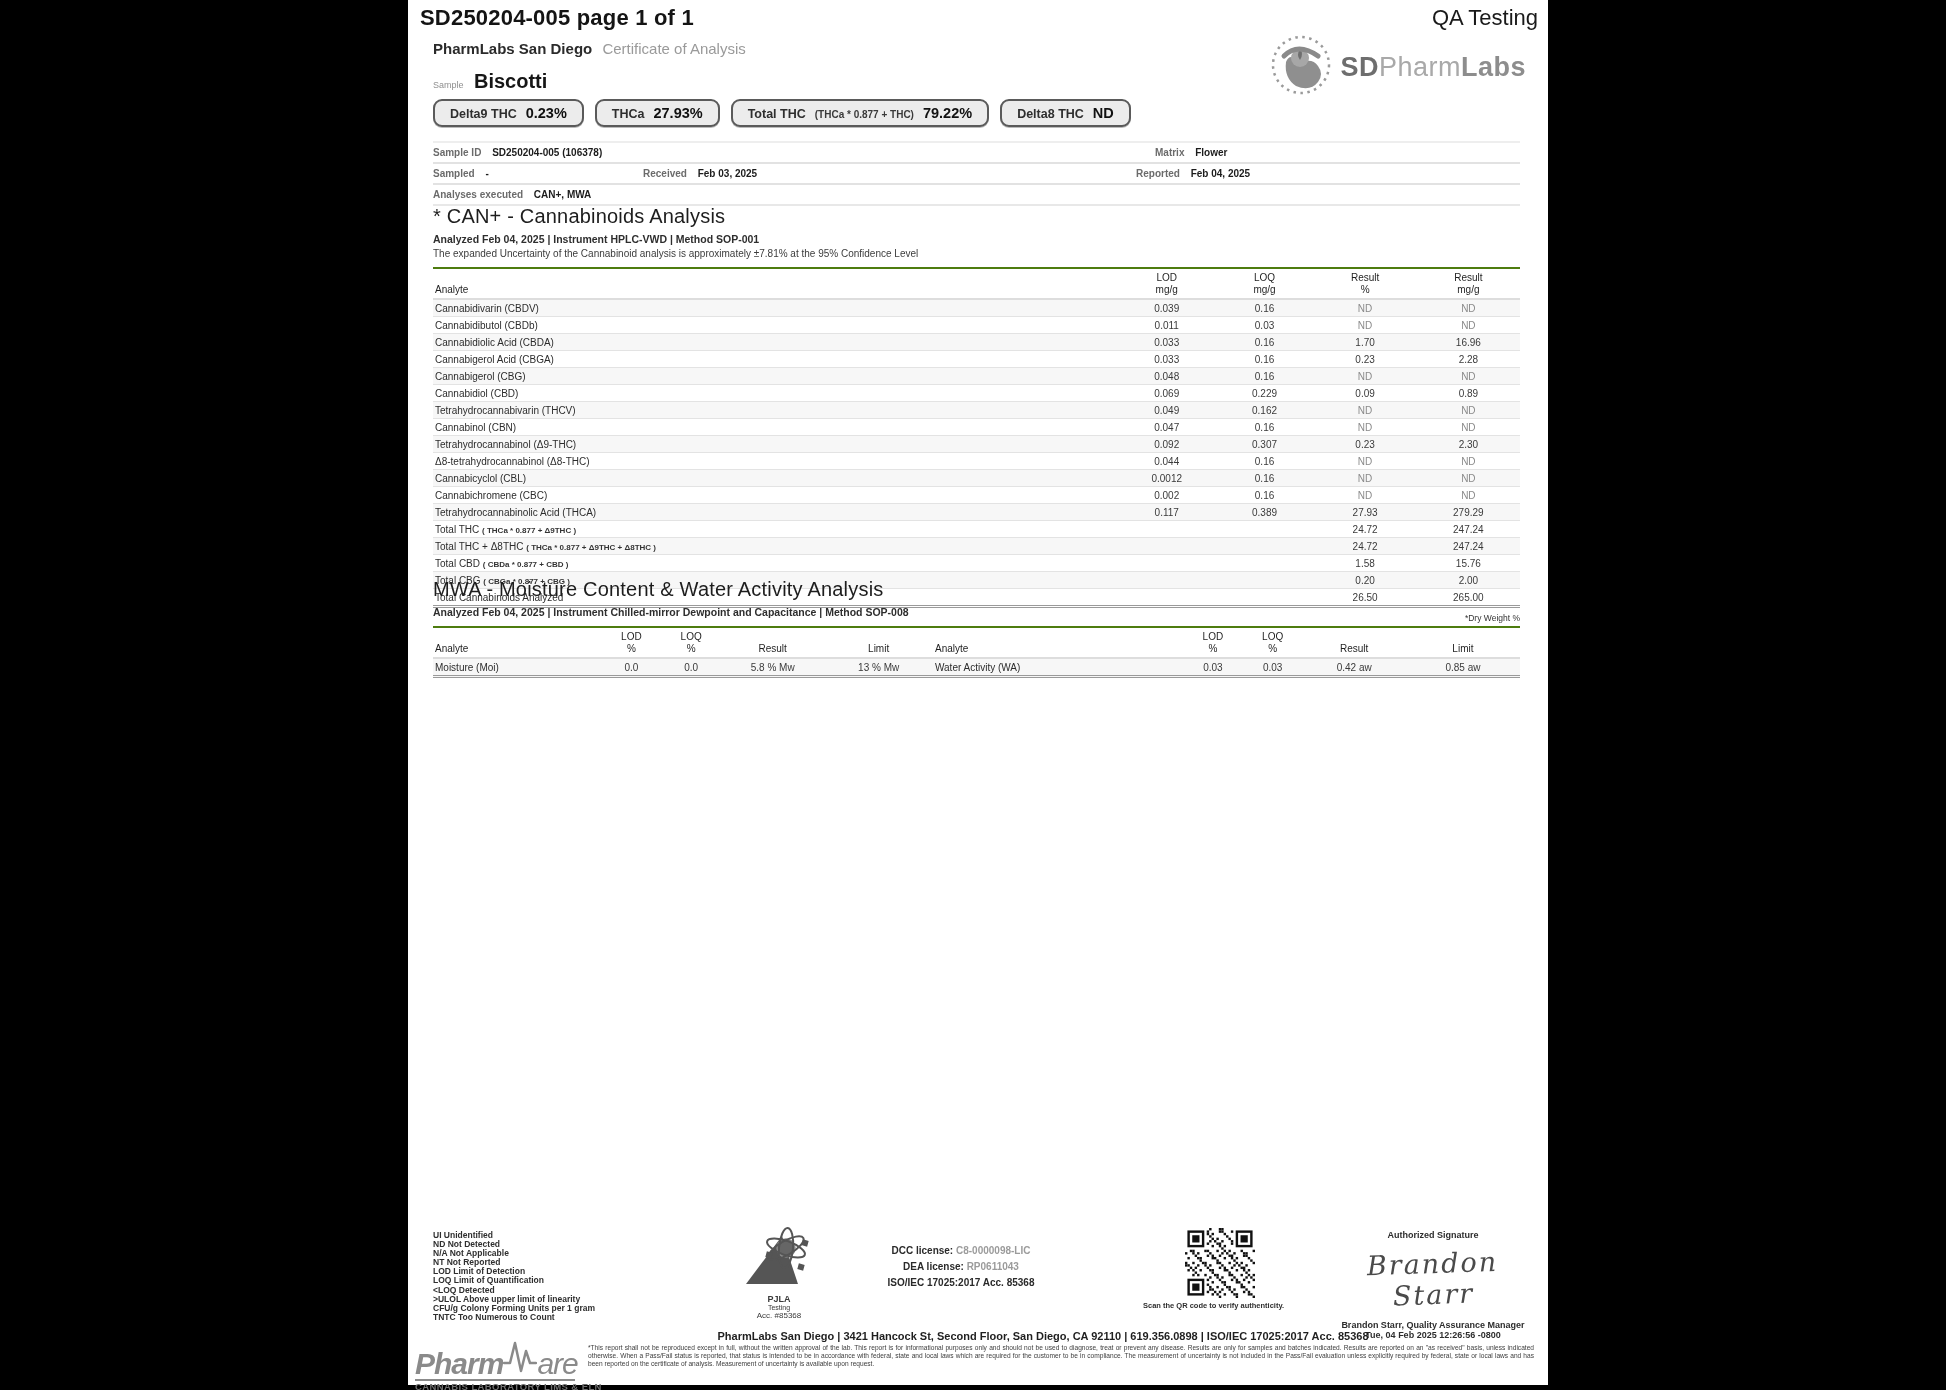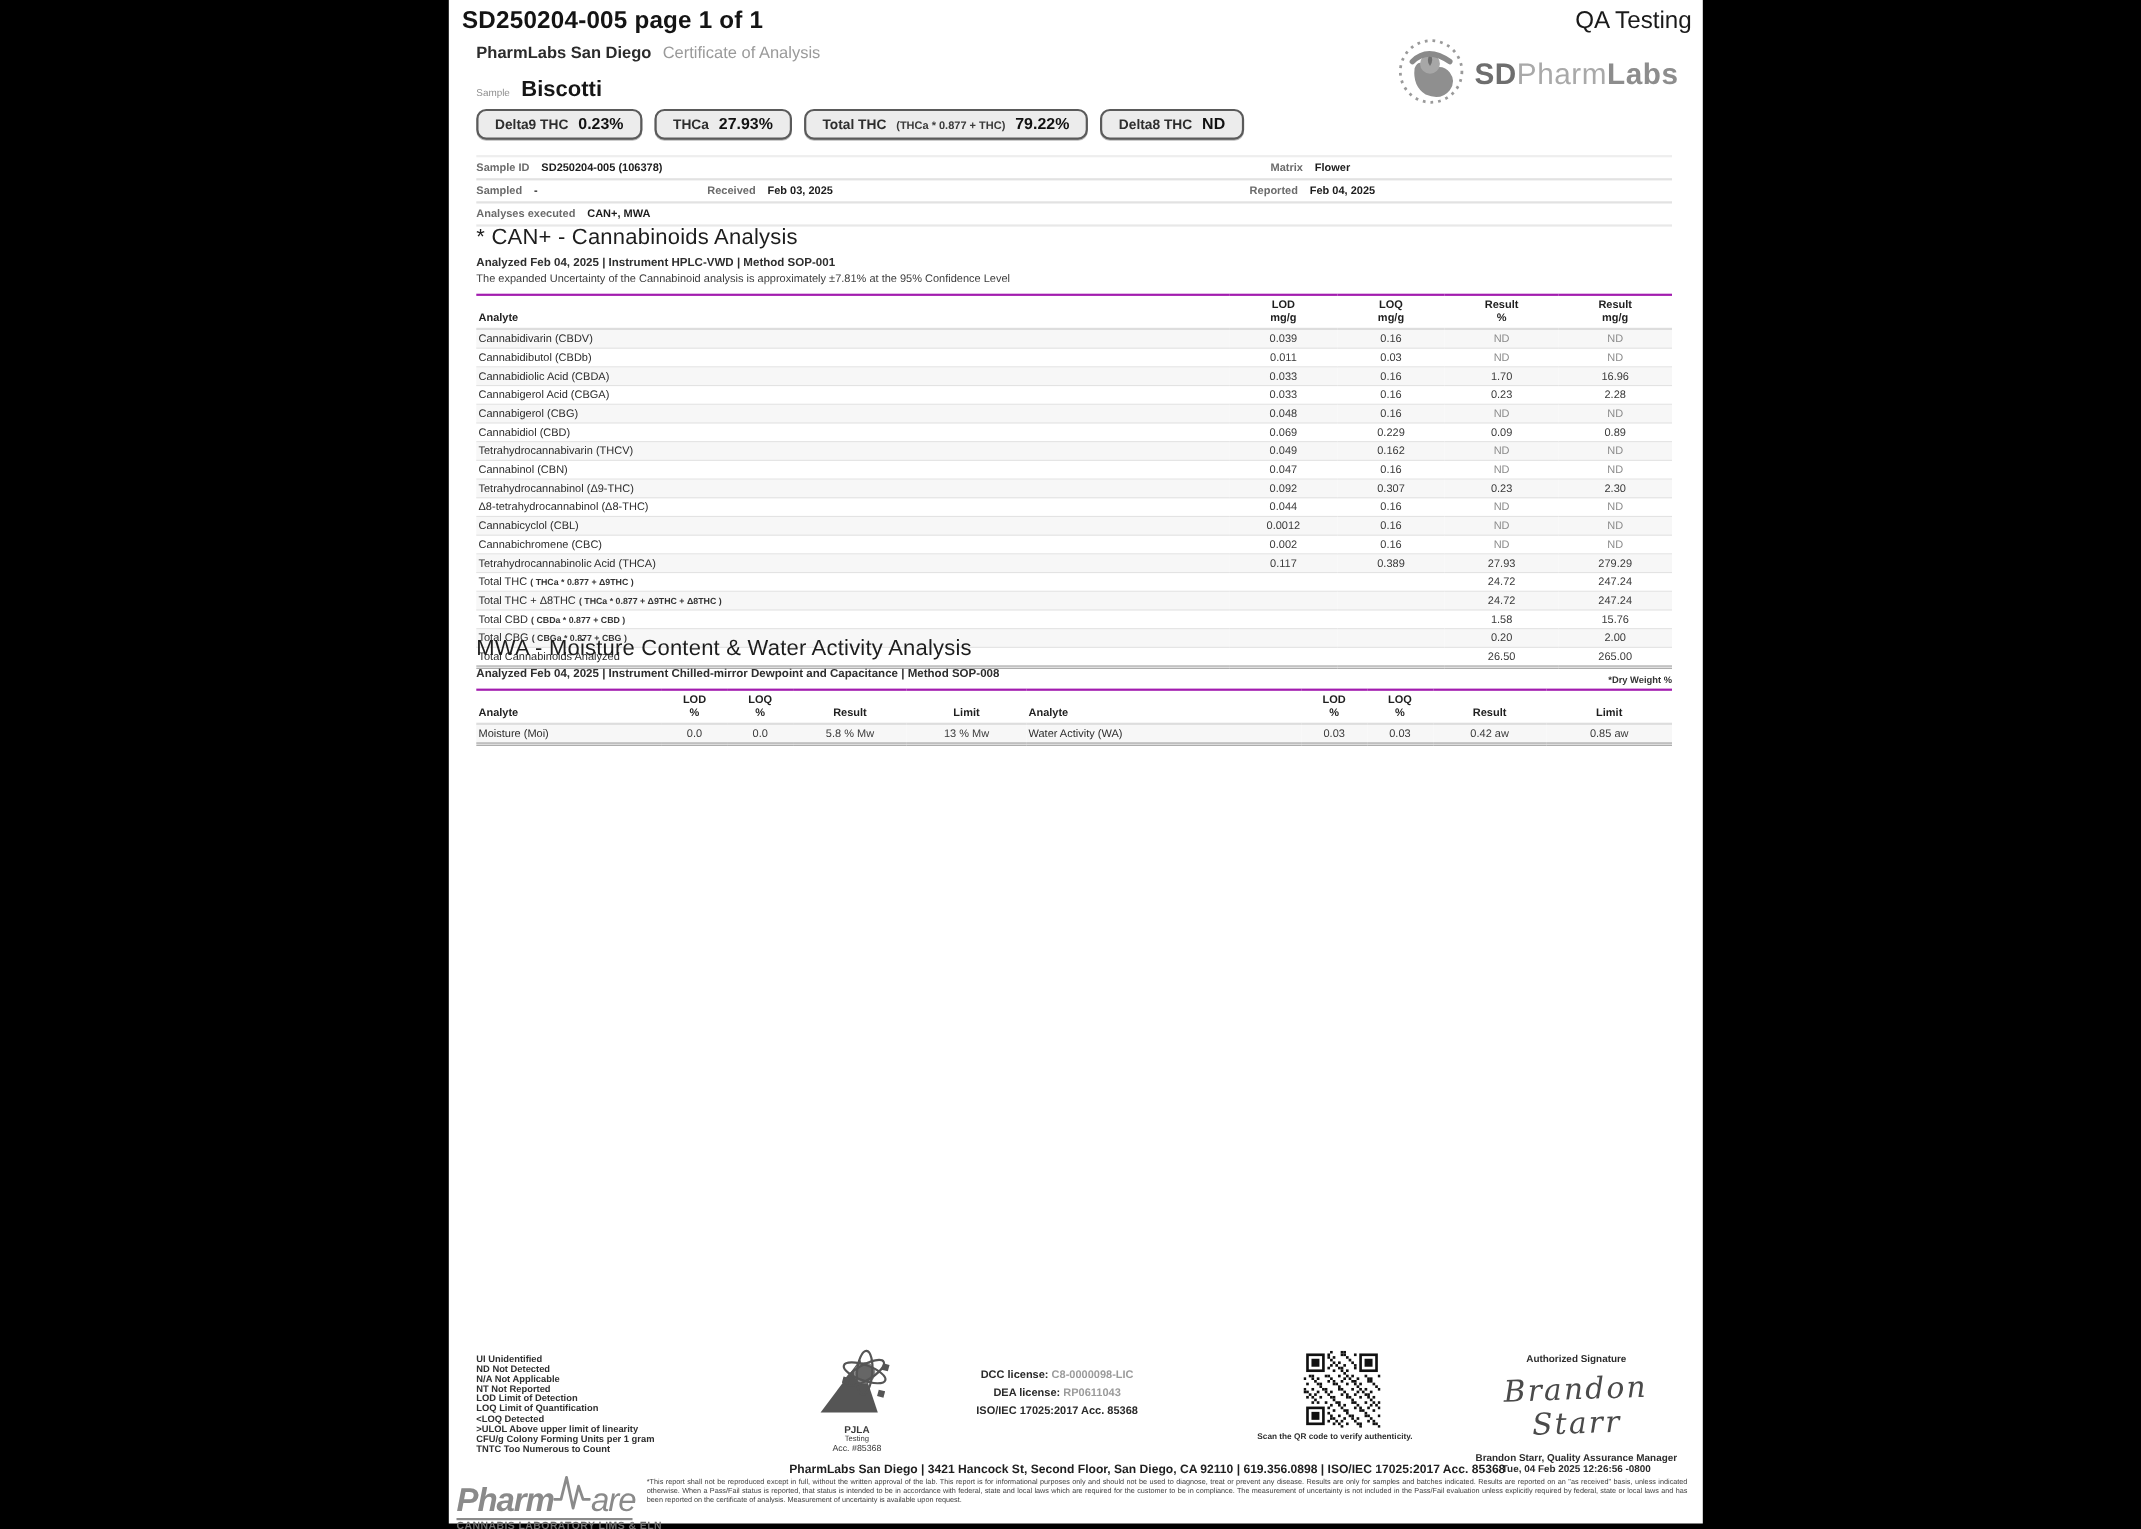--- a/index.html
+++ b/index.html
@@ -46,31 +46,31 @@
   .sinfo-row.last { border-bottom:2px solid #e8e8e8; }
 
   
   .section-title { font-size:20px; font-weight:500; color:#1d1d1d; letter-spacing:0.2px; }
   .section-meta { font-size:10.5px; font-weight:bold; color:#2e2e2e; margin-top:5px; }
   .section-note { font-size:10px; color:#3c3c3c; margin-top:3px; }
   .can-section { position:absolute; left:25px; right:28px; top:205px; }
   .mwa-section { position:absolute; left:25px; right:28px; top:578px; }
 
   table { border-collapse:collapse; width:100%; table-layout:fixed; }
-  thead th { font-size:10px; font-weight:bold; color:#1f1f1f; text-align:center; vertical-align:bottom; padding:3px 2px; border-top:2px solid #a21caf; border-bottom:2px solid #ddd; line-height:1.15; }
+  thead th { font-size:10px; font-weight:normal; color:#1f1f1f; text-align:center; vertical-align:bottom; padding:3px 2px; border-top:2px solid #4d7c0f; border-bottom:2px solid #ddd; line-height:1.15; }
   thead th.col-analyte { text-align:left; }
   tbody td { font-size:10px; color:#3a3a3a; text-align:center; padding:2.5px 2px; border-bottom:1px solid #e3e3e3; }
   tbody td.cell-analyte { text-align:left; color:#2c2c2c; }
   tbody tr:nth-child(odd) { background:#f7f7f7; }
   tbody tr:last-child td { border-bottom:3px double #9a9a9a; }
   .can-table { margin-top:8px; }
   .mwa-table { margin-top:8px; }
   .formula { font-size:8px; font-weight:600; color:#333; }
   .muted { color:#8a8a8a; }
-  .footnote { text-align:right; font-size:8.5px; font-weight:700; color:#333; margin-top:5px; }
+  .footnote { text-align:right; font-size:8.5px; font-weight:400; color:#333; margin-top:5px; }
 
   
   .legend { position:absolute; left:25px; top:1231px; font-size:8.5px; font-weight:600; color:#2f2f2f; line-height:1.07; }
   .pjla { position:absolute; left:328px; top:1226px; width:86px; text-align:center; color:#3a3a3a; }
   .pjla-name { font-size:9px; font-weight:bold; margin-top:2px; }
   .pjla-sub { font-size:7px; }
   .pjla-acc { font-size:8px; }
   .licenses { position:absolute; left:403px; top:1245px; width:300px; text-align:center; }
   .lic-line { font-size:10px; margin-bottom:5px; }
   .lic-label { font-weight:bold; color:#2a2a2a; }

